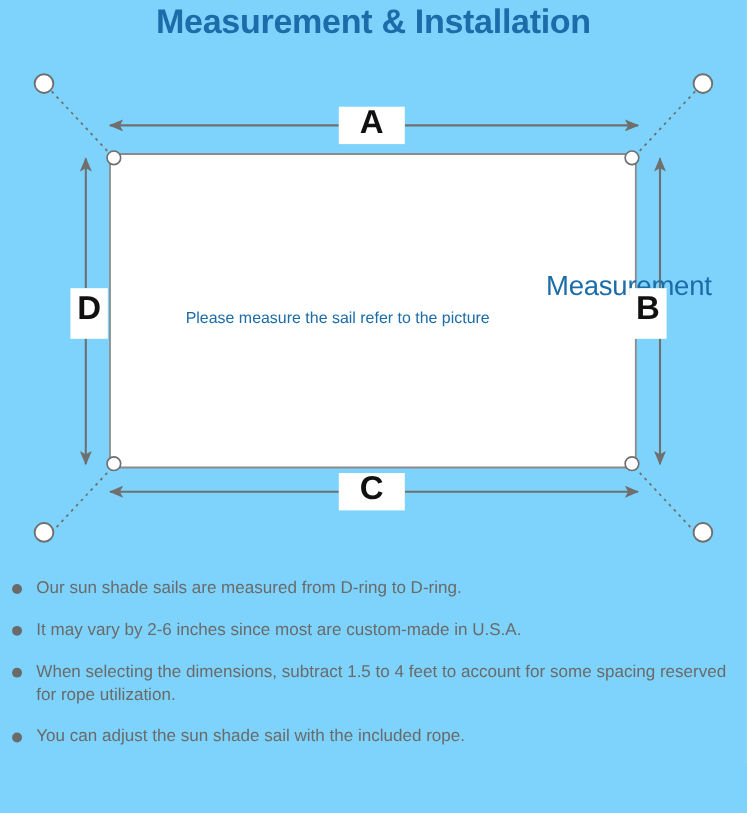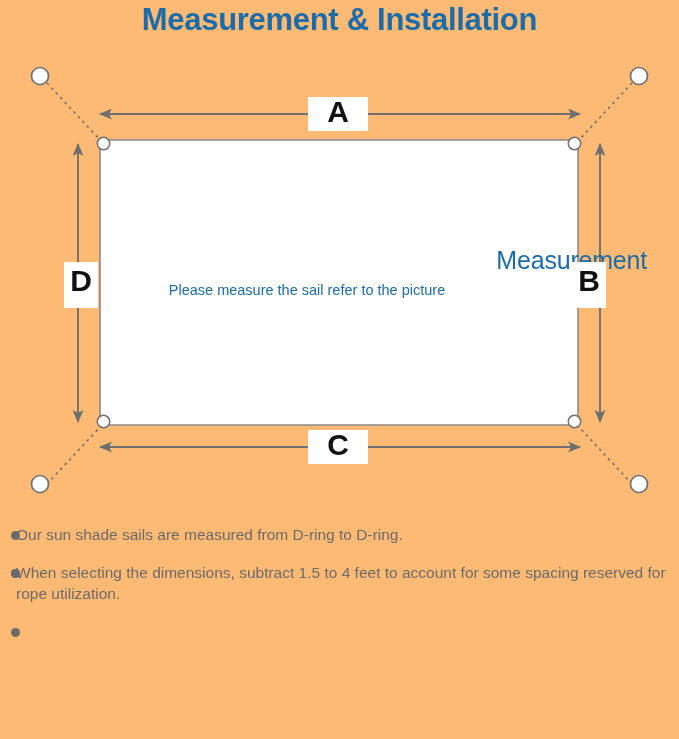--- a/index.html
+++ b/index.html
@@ -6,21 +6,21 @@
   body{
     width:679px;height:739px;
     background:#ffffff;
     font-family:"Liberation Sans", sans-serif;
     overflow:hidden;
     position:relative;
   }
   #page{
     position:relative;
     width:679px;height:739px;
-    background:#fdba74;
+    background:#7dd3fc;
   }
 
   
   .title{
     position:absolute;
     left:0; top:0; width:679px;
     text-align:center;
     font-size:31px;
     font-weight:bold;
     letter-spacing:-0.3px;
@@ -75,21 +75,21 @@
   .dim-d{ left:64px;  top:222px; width:34px; height:42px; padding-top:4px;}
 
   
   .notes{
     position:absolute;
     left:0; top:524px;
     width:679px;
   }
   .note{
     position:relative;
-    padding-left:16px;
+    padding-left:33px;
     margin-bottom:17px;
     color:#6a6a6a;
     font-size:15.5px;
     line-height:21px;
     font-family:"Liberation Sans", sans-serif;
     padding-right:6px;
   }
   .note .bullet{
     position:absolute;
     left:11px; top:7px;
@@ -177,23 +177,25 @@
     <div class="dim dim-d">D</div>
   </div>
 
   <div class="notes">
     <div class="note">
       <span class="bullet"></span>
       <span>Our sun shade sails are measured from D-ring to D-ring.</span>
     </div>
     <div class="note">
       <span class="bullet"></span>
+      <span>It may vary by 2-6 inches since most are custom-made in U.S.A.</span>
     </div>
     <div class="note">
       <span class="bullet"></span>
       <span>When selecting the dimensions, subtract 1.5 to 4 feet to account for some spacing reserved for rope utilization.</span>
     </div>
     <div class="note">
       <span class="bullet"></span>
+      <span>You can adjust the sun shade sail with the included rope.</span>
     </div>
   </div>
 
 </div>
 
 </body></html>

